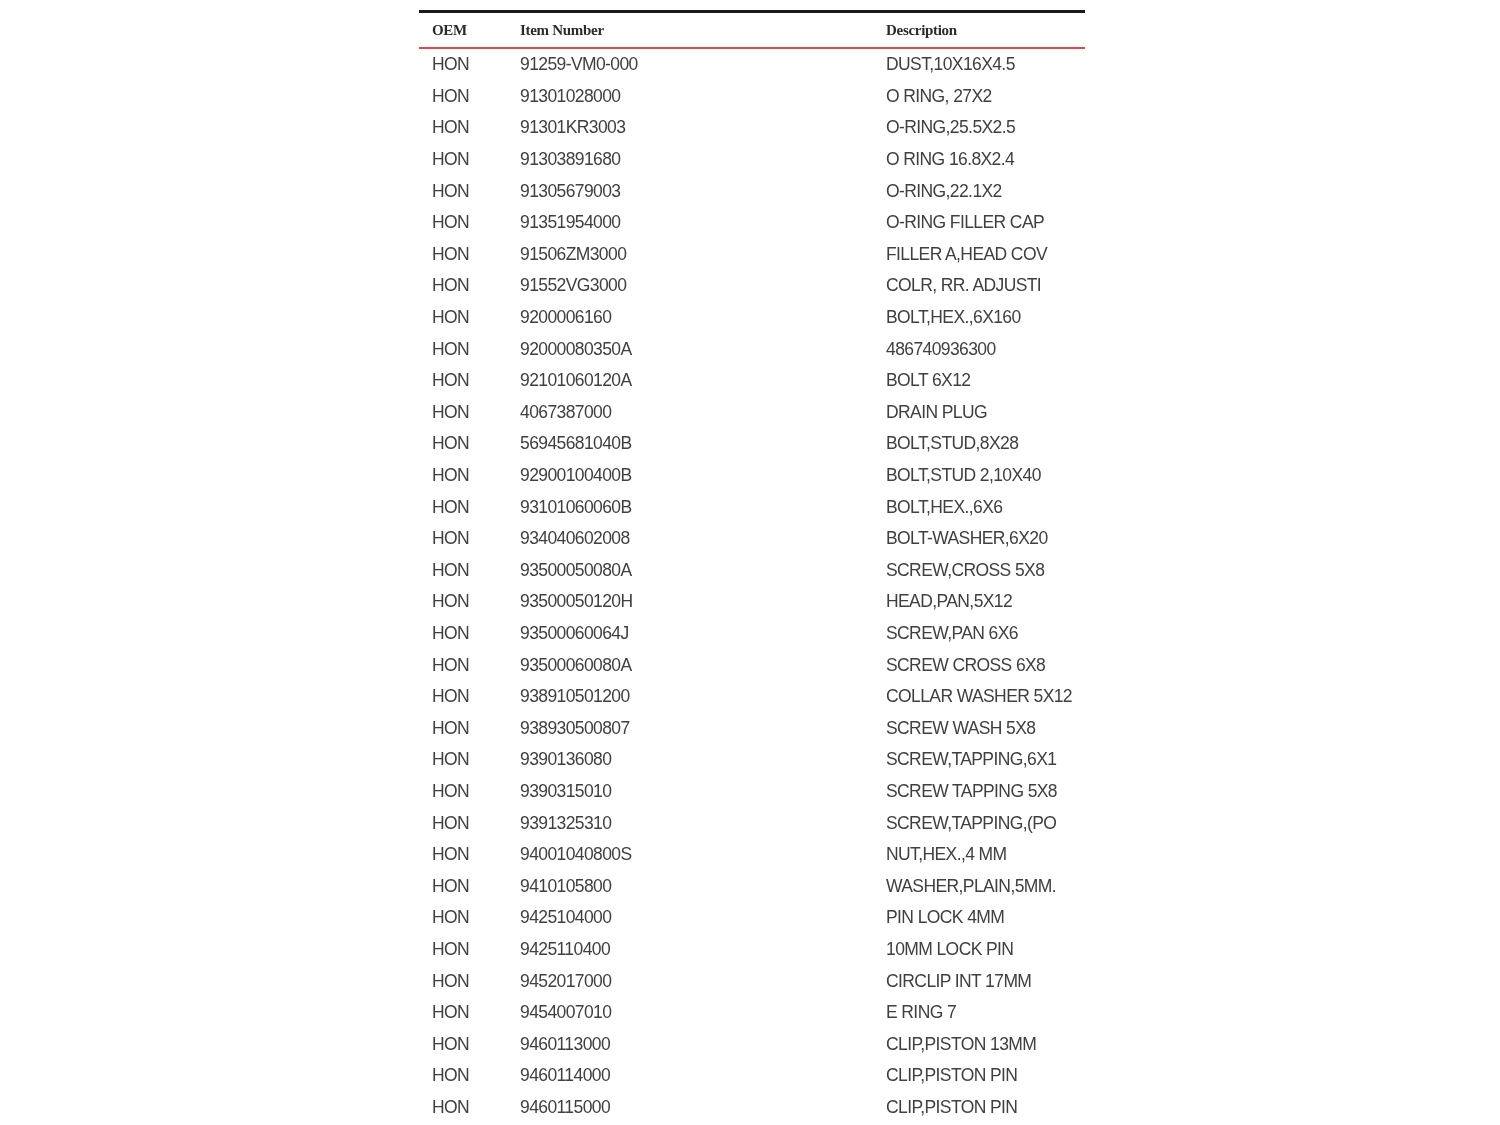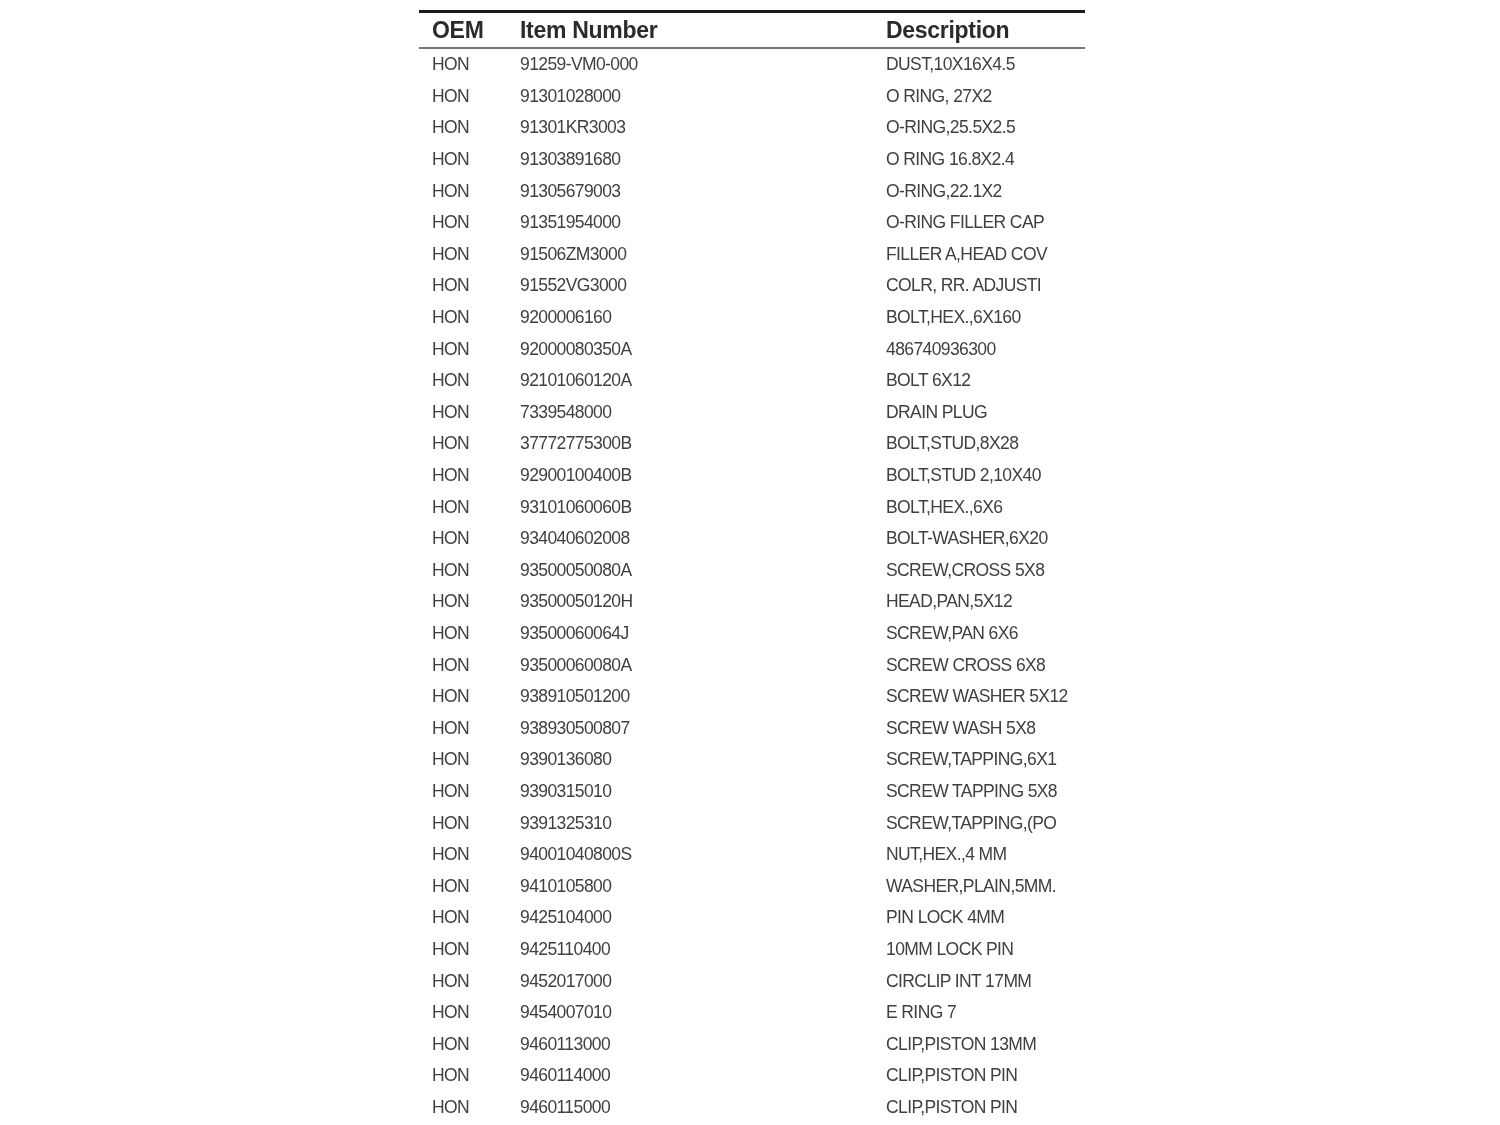--- a/index.html
+++ b/index.html
@@ -19,27 +19,28 @@
       position: absolute;
       left: 419px;
       top: 10px;
       width: 666px;
       border-collapse: collapse;
       border-top: 3px solid #1a1a1a;
     }
     .parts-table thead th {
       text-align: left;
       font-weight: bold;
-      font-size: 23px;
+      font-size: 15px;
       color: #2b2b2b;
       height: 34px;
       padding: 0;
-      border-bottom: 2px solid #737373;
+      border-bottom: 2px solid #ef4444;
       letter-spacing: -0.3px;
       vertical-align: middle;
+      font-family: Liberation Serif, serif;
     }
     .parts-table tbody td {
       font-size: 17.5px;
       height: 31.6px;
       padding: 0;
       vertical-align: middle;
       color: #404040;
       letter-spacing: -0.6px;
       white-space: nowrap;
     }
@@ -109,26 +110,26 @@
         <td class="col-item">92000080350A</td>
         <td class="col-desc">486740936300</td>
       </tr>
       <tr>
         <td class="col-oem">HON</td>
         <td class="col-item">92101060120A</td>
         <td class="col-desc">BOLT 6X12</td>
       </tr>
       <tr>
         <td class="col-oem">HON</td>
-        <td class="col-item">7339548000</td>
+        <td class="col-item">4067387000</td>
         <td class="col-desc">DRAIN PLUG</td>
       </tr>
       <tr>
         <td class="col-oem">HON</td>
-        <td class="col-item">37772775300B</td>
+        <td class="col-item">56945681040B</td>
         <td class="col-desc">BOLT,STUD,8X28</td>
       </tr>
       <tr>
         <td class="col-oem">HON</td>
         <td class="col-item">92900100400B</td>
         <td class="col-desc">BOLT,STUD 2,10X40</td>
       </tr>
       <tr>
         <td class="col-oem">HON</td>
         <td class="col-item">93101060060B</td>
@@ -155,21 +156,21 @@
         <td class="col-desc">SCREW,PAN 6X6</td>
       </tr>
       <tr>
         <td class="col-oem">HON</td>
         <td class="col-item">93500060080A</td>
         <td class="col-desc">SCREW CROSS 6X8</td>
       </tr>
       <tr>
         <td class="col-oem">HON</td>
         <td class="col-item">938910501200</td>
-        <td class="col-desc">SCREW WASHER 5X12</td>
+        <td class="col-desc">COLLAR WASHER 5X12</td>
       </tr>
       <tr>
         <td class="col-oem">HON</td>
         <td class="col-item">938930500807</td>
         <td class="col-desc">SCREW WASH 5X8</td>
       </tr>
       <tr>
         <td class="col-oem">HON</td>
         <td class="col-item">9390136080</td>
         <td class="col-desc">SCREW,TAPPING,6X1</td>

